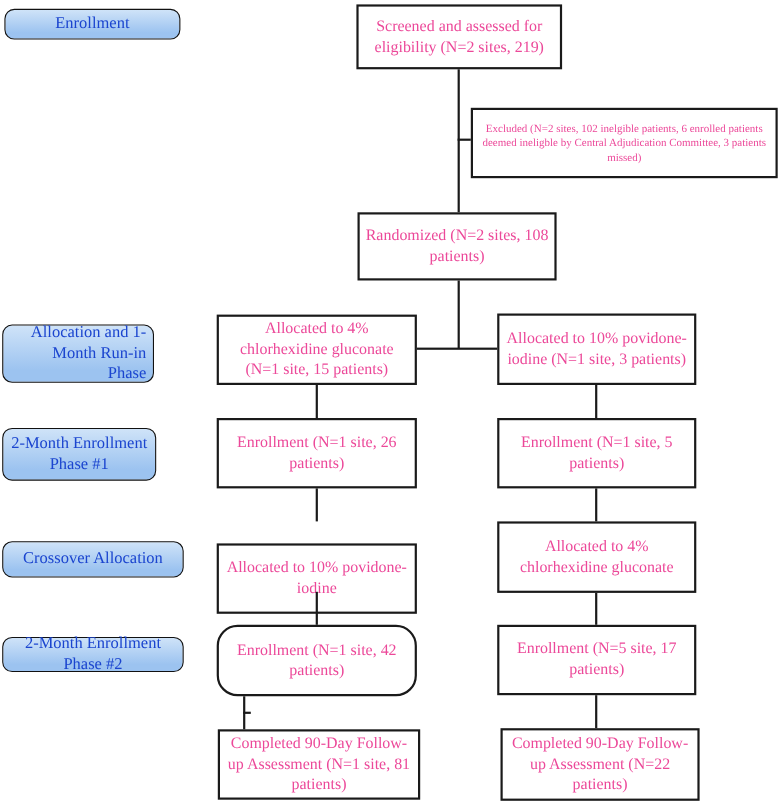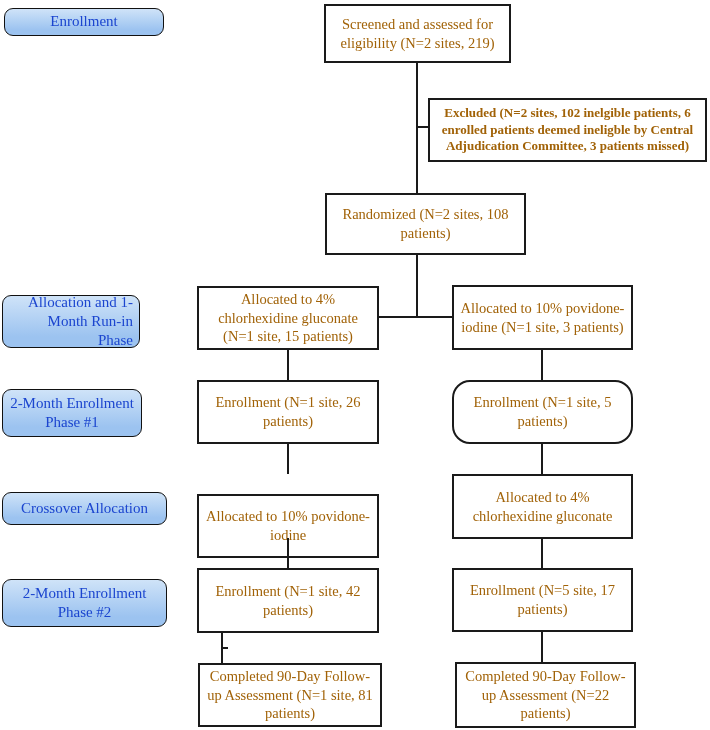--- a/index.html
+++ b/index.html
@@ -30,30 +30,30 @@
     font-size: 15px;
     line-height: 1.28;
     padding: 1px 6px;
   }
   
   .box {
     position: absolute;
     box-sizing: border-box;
     border: 2px solid var(--box-border, #1a1a1a);
     background: #ffffff;
-    color: #a16207;
+    color: #ec4899;
     display: flex;
     align-items: center;
     justify-content: center;
     text-align: center;
     font-size: 14.5px;
     line-height: 1.3;
     padding: 2px 4px;
   }
-  .box.small-text { font-size: 13px; padding: 2px 3px; font-weight: bold; }
+  .box.small-text { font-size: 10px; padding: 2px 3px; }
   .box.withdrawal {
     border-width: 1px;
     outline: 2px solid var(--withdrawal-outline, #a6a6a6);
     font-size: 12.5px;
     padding: 1px 4px;
   }
   
   .vline, .hline {
     position: absolute;
     background: var(--box-border, #1a1a1a);
@@ -63,38 +63,38 @@
 </style>
 </head>
 <body>
 
 <div class="canvas">
 
   <div class="lbl" style="left:4px; top:8px; width:160px; height:28px;">Enrollment</div>
   <div class="lbl" style="left:2px; top:295px; width:138px; height:53px;text-align:right;">Allocation and 1-Month Run-in Phase</div>
   <div class="lbl" style="left:2px; top:389px; width:140px; height:48px;">2-Month Enrollment Phase #1</div>
   <div class="lbl" style="left:2px; top:492px; width:165px; height:33px;">Crossover Allocation</div>
-  <div class="lbl" style="left:2px; top:579px; width:165px; height:48px;">2-Month Enrollment Phase #2</div>
+  <div class="lbl" style="left:2px; top:579px; width:165px; height:32px;">2-Month Enrollment Phase #2</div>
 
   <div class="box" style="left:324px; top:4px; width:187px; height:59px;">Screened and assessed for eligibility (N=2 sites, 219)</div>
 
   <div class="box small-text" style="left:428px; top:98px; width:279px; height:64px;">Excluded (N=2 sites, 102 inelgible patients, 6 enrolled patients deemed ineligble by Central Adjudication Committee, 3 patients missed)</div>
 
-  <div class="box" style="left:325px; top:193px; width:201px; height:62px;">Randomized (N=2 sites, 108 patients)</div>
+  <div class="box" style="left:325px; top:193px; width:181px; height:62px;">Randomized (N=2 sites, 108 patients)</div>
 
   <div class="box" style="left:197px; top:286px; width:182px; height:64px;">Allocated to 4% chlorhexidine gluconate (N=1 site, 15 patients)</div>
   <div class="box" style="left:452px; top:285px; width:181px; height:65px;">Allocated to 10% povidone-iodine (N=1 site, 3 patients)</div>
 
   <div class="box" style="left:197px; top:380px; width:182px; height:64px;">Enrollment (N=1 site, 26 patients)</div>
-  <div class="box" style="left:452px; top:380px; width:181px; height:64px;border-radius:18px;">Enrollment (N=1 site, 5 patients)</div>
+  <div class="box" style="left:452px; top:380px; width:181px; height:64px;">Enrollment (N=1 site, 5 patients)</div>
 
   <div class="box" style="left:197px; top:474px; width:182px; height:64px;margin-top:20px;">Allocated to 10% povidone-iodine</div>
   <div class="box" style="left:452px; top:474px; width:181px; height:65px;">Allocated to 4% chlorhexidine gluconate</div>
 
-  <div class="box" style="left:197px; top:568px; width:182px; height:65px;">Enrollment (N=1 site, 42 patients)</div>
+  <div class="box" style="left:197px; top:568px; width:182px; height:65px;border-radius:19px;">Enrollment (N=1 site, 42 patients)</div>
   <div class="box" style="left:452px; top:568px; width:181px; height:64px;">Enrollment (N=5 site, 17 patients)</div>
 
 
   <div class="box" style="left:198px; top:663px; width:184px; height:64px;">Completed 90-Day Follow-up Assessment (N=1 site, 81 patients)</div>
   <div class="box" style="left:455px; top:662px; width:181px; height:66px;">Completed 90-Day Follow-up Assessment (N=22 patients)</div>
 
   <div class="vline" style="left:416px; top:63px; height:130px;"></div>
   <div class="hline" style="left:416px; top:126px; width:12px;"></div>
   <div class="vline" style="left:416px; top:255px; height:62px;"></div>
   <div class="hline" style="left:379px; top:316px; width:73px;"></div>

